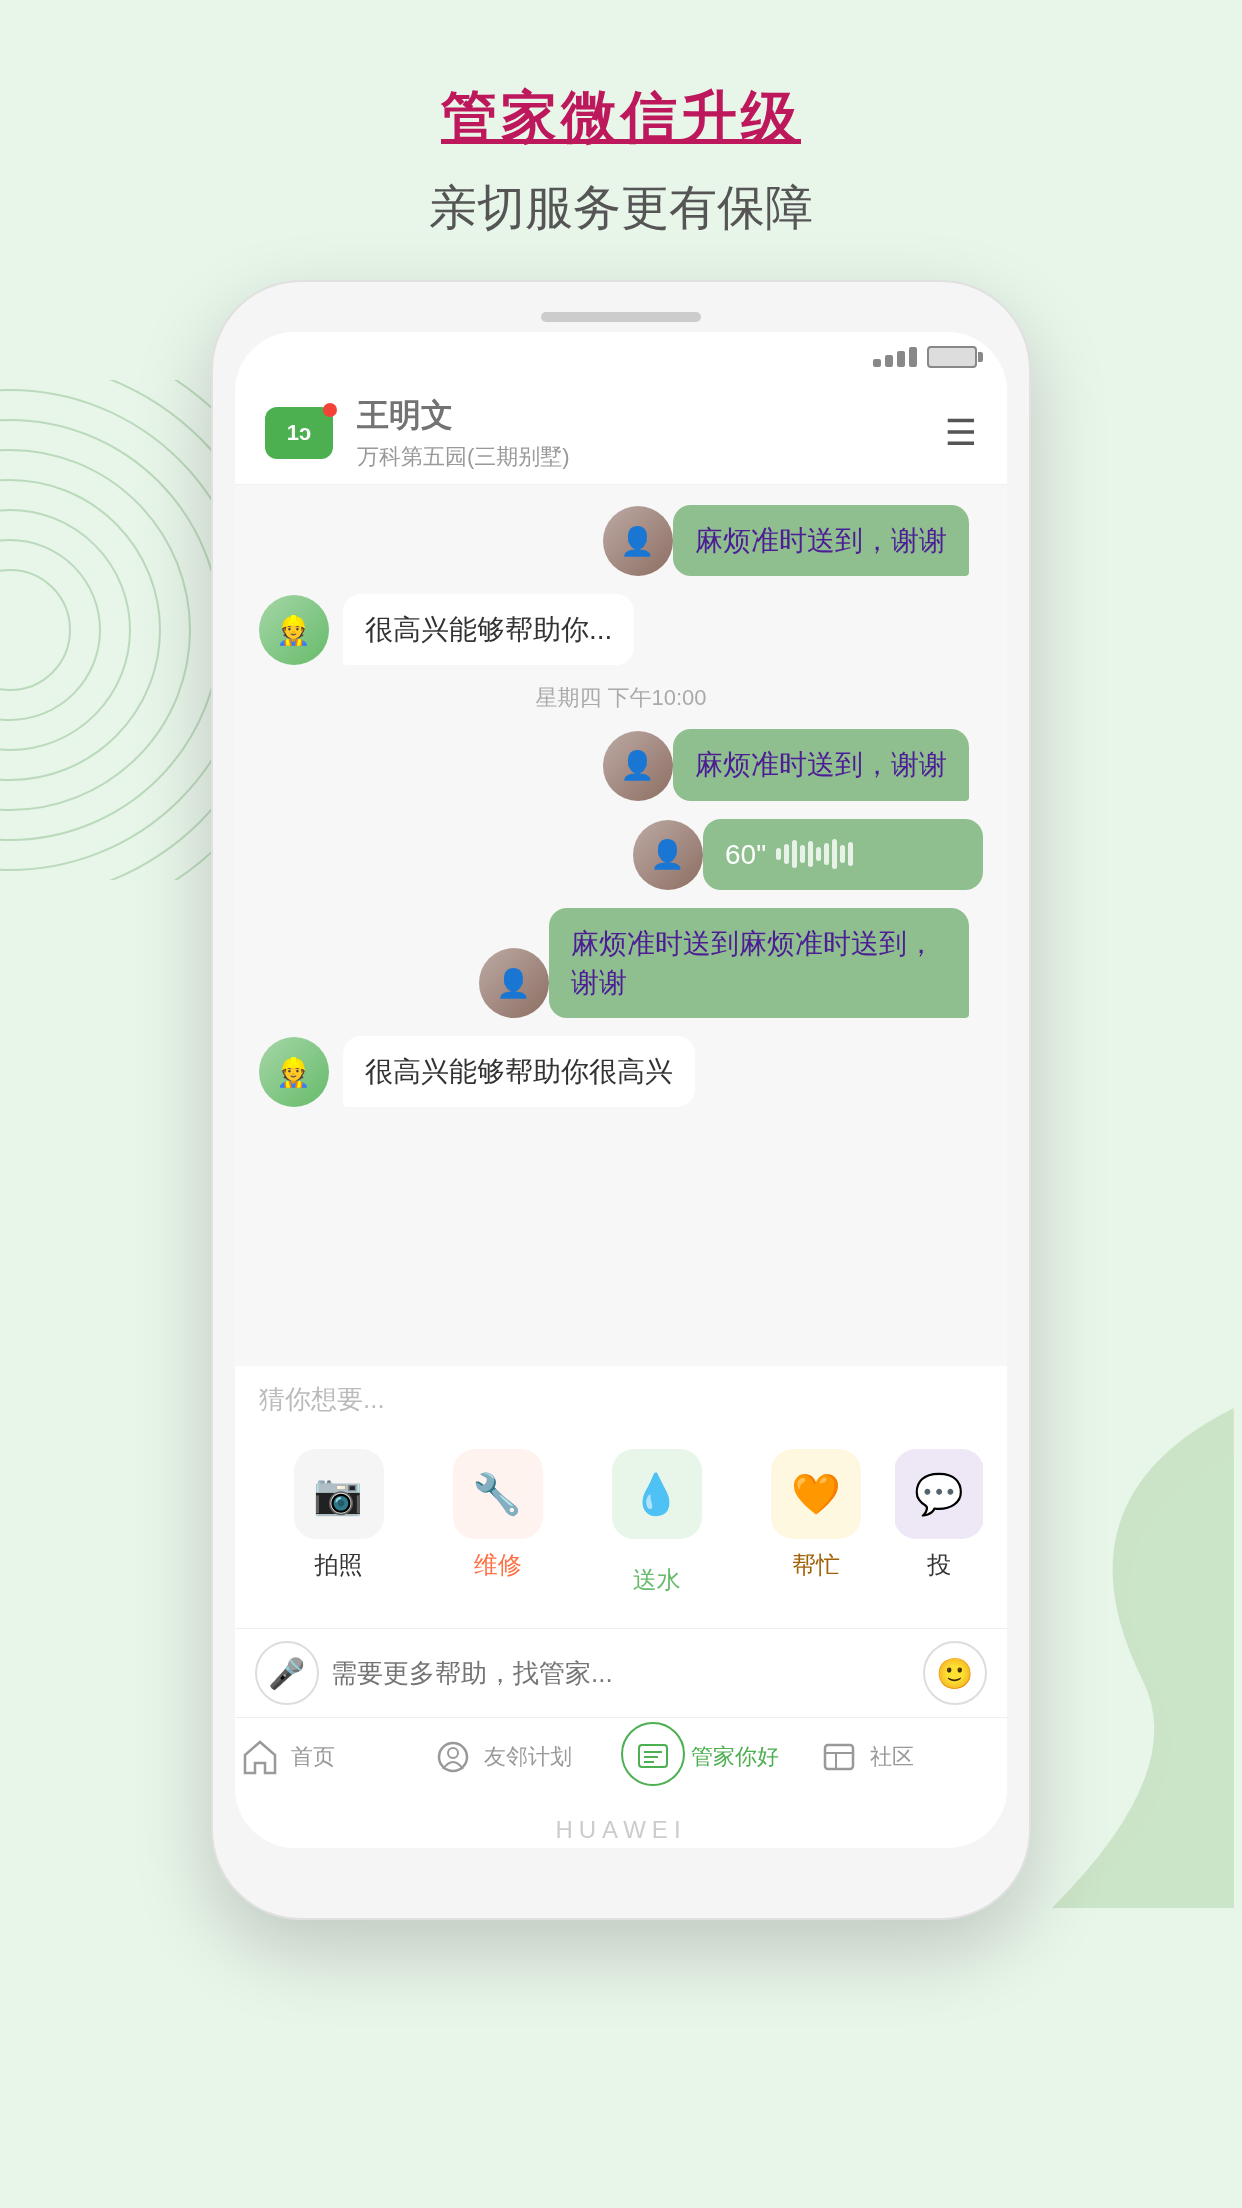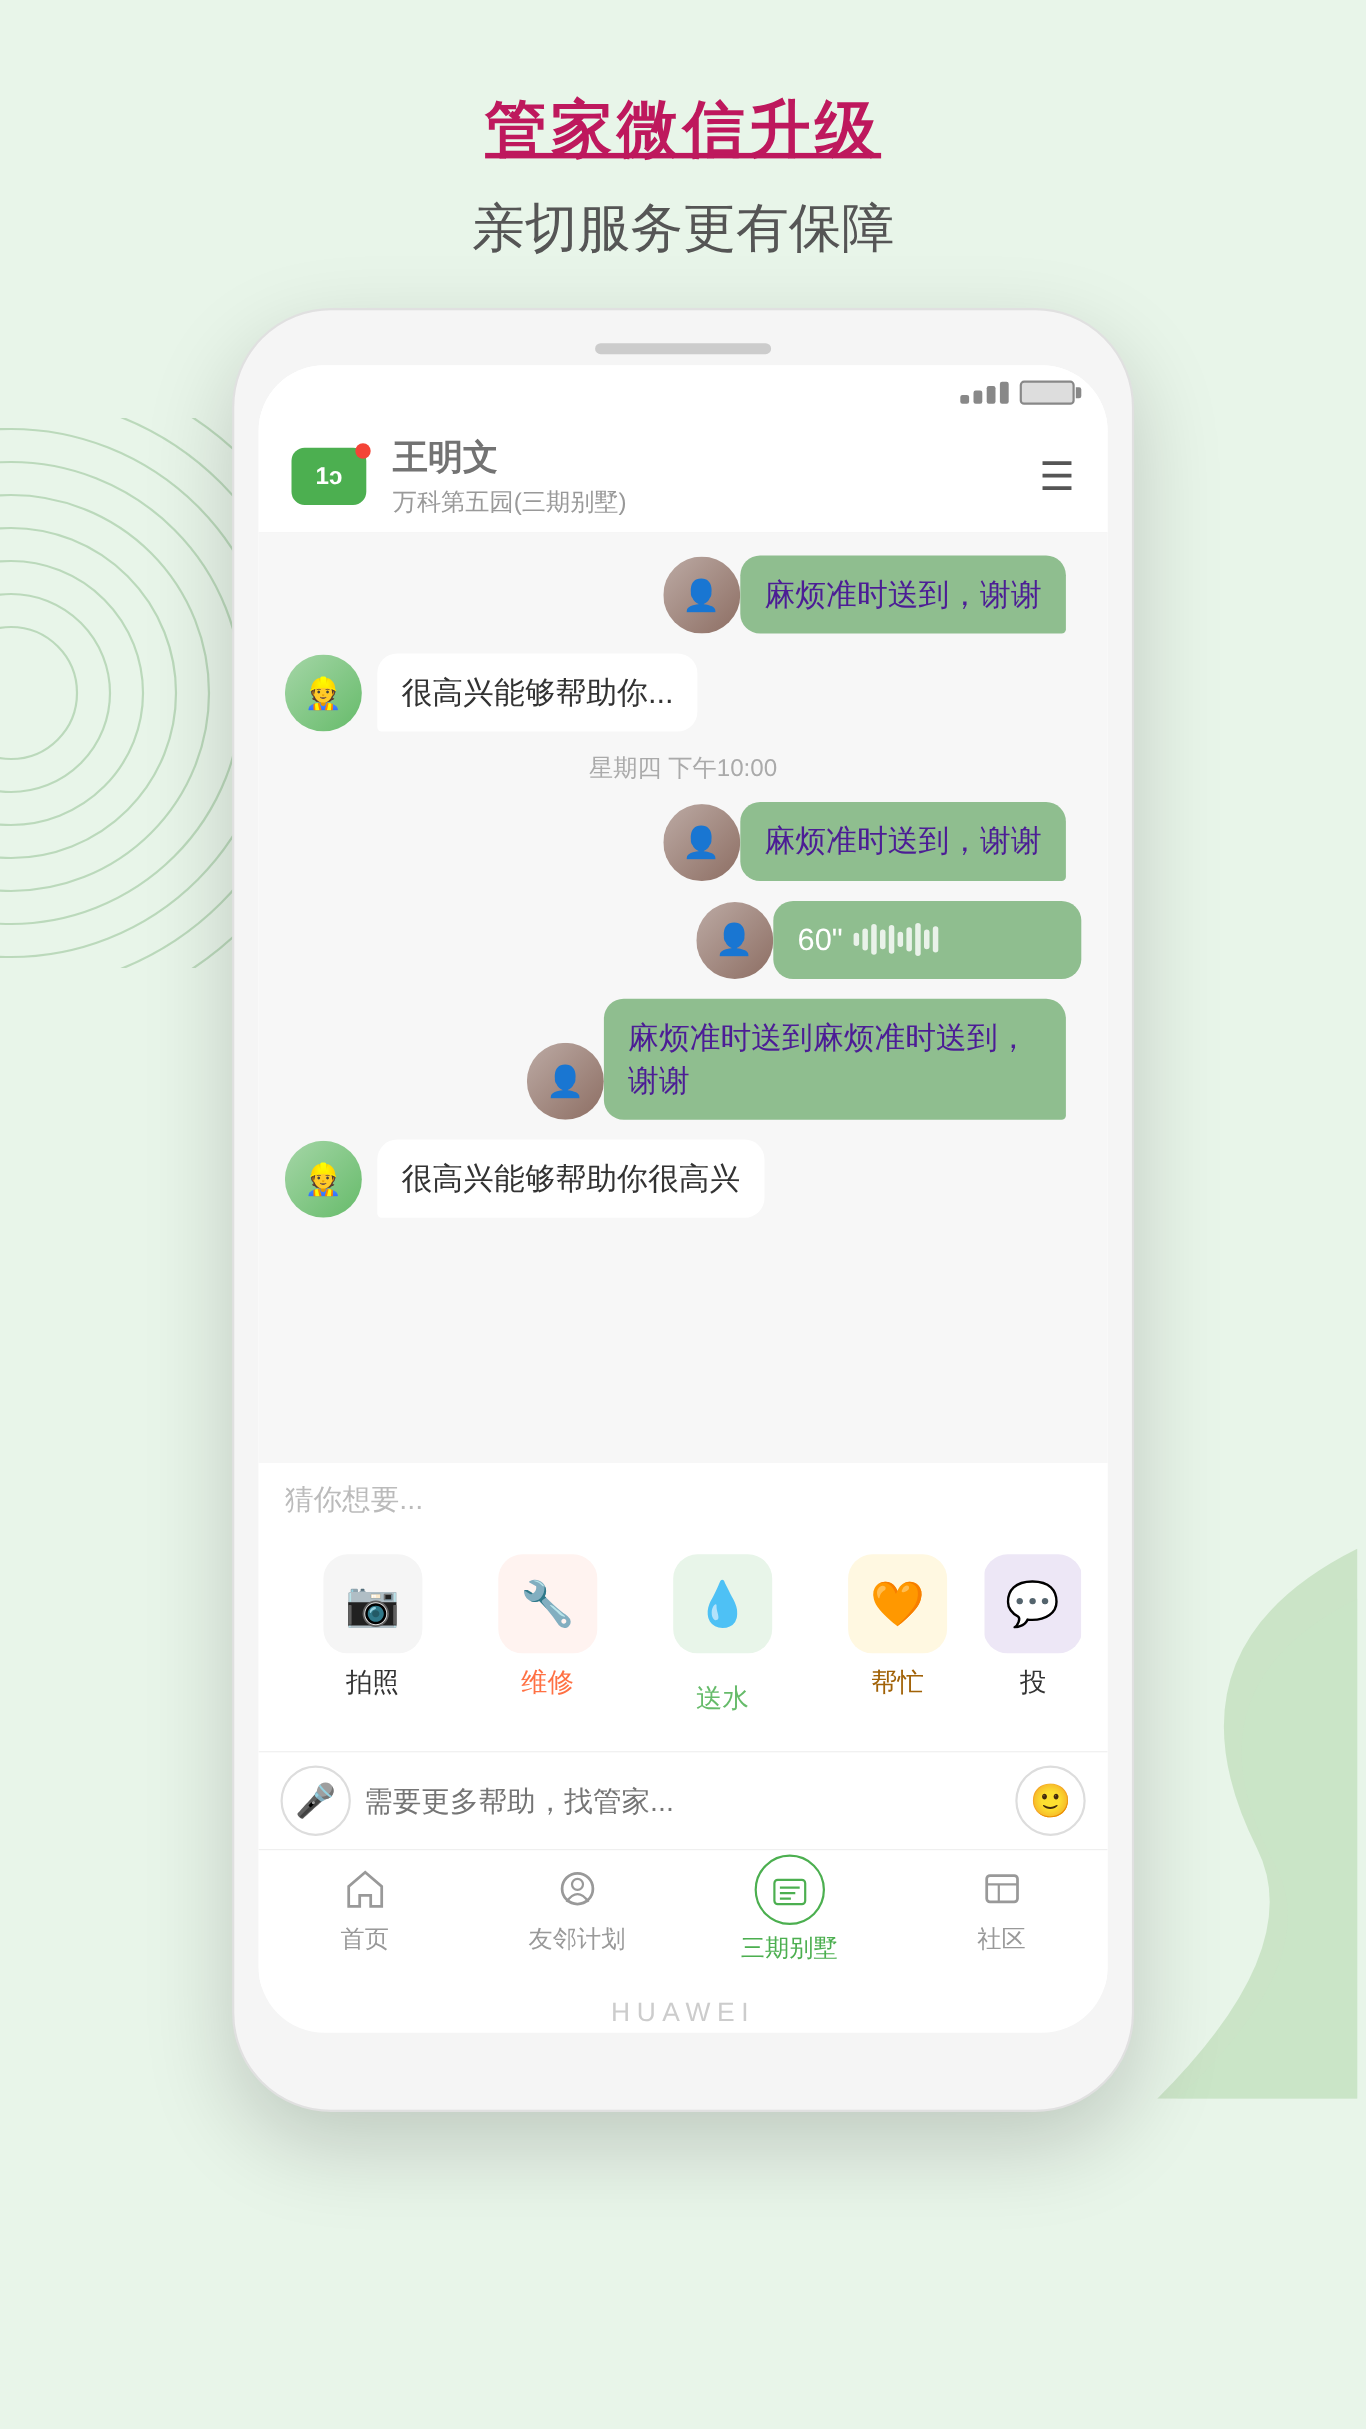--- a/index.html
+++ b/index.html
@@ -344,21 +344,21 @@
     
     .bottom-nav {
       display: flex;
       background: #fff;
       border-top: 1px solid #eee;
       padding: 10px 0 20px;
     }
     .nav-item {
       flex: 1;
       display: flex;
-      flex-direction: column;
+      flex-direction: row;
       align-items: center;
       gap: 6px;
     }
     .nav-icon {
       width: 50px;
       height: 50px;
       display: flex;
       align-items: center;
       justify-content: center;
       font-size: 36px;
@@ -607,21 +607,21 @@
 
         <div class="nav-item">
           <div class="nav-icon active-circle">
             <svg width="38" height="38" viewBox="0 0 38 38">
               <rect x="5" y="10" width="28" height="22" rx="3" fill="none" stroke="#4caf50" stroke-width="2"></rect>
               <line x1="10" y1="17" x2="28" y2="17" stroke="#4caf50" stroke-width="2"></line>
               <line x1="10" y1="22" x2="24" y2="22" stroke="#4caf50" stroke-width="2"></line>
               <line x1="10" y1="27" x2="20" y2="27" stroke="#4caf50" stroke-width="2"></line>
             </svg>
           </div>
-          <span class="nav-label active">三期别墅</span>
+          <span class="nav-label active">管家你好</span>
         </div>
 
         <div class="nav-item">
           <div class="nav-icon">
             <svg width="40" height="40" viewBox="0 0 40 40">
                 <rect x="6" y="8" width="28" height="24" rx="3" fill="none" stroke="#999" stroke-width="2.5"></rect>
                 <line x1="6" y1="16" x2="34" y2="16" stroke="#999" stroke-width="2"></line>
                 <line x1="17" y1="16" x2="17" y2="32" stroke="#999" stroke-width="2"></line>
               </svg>
           </div>

